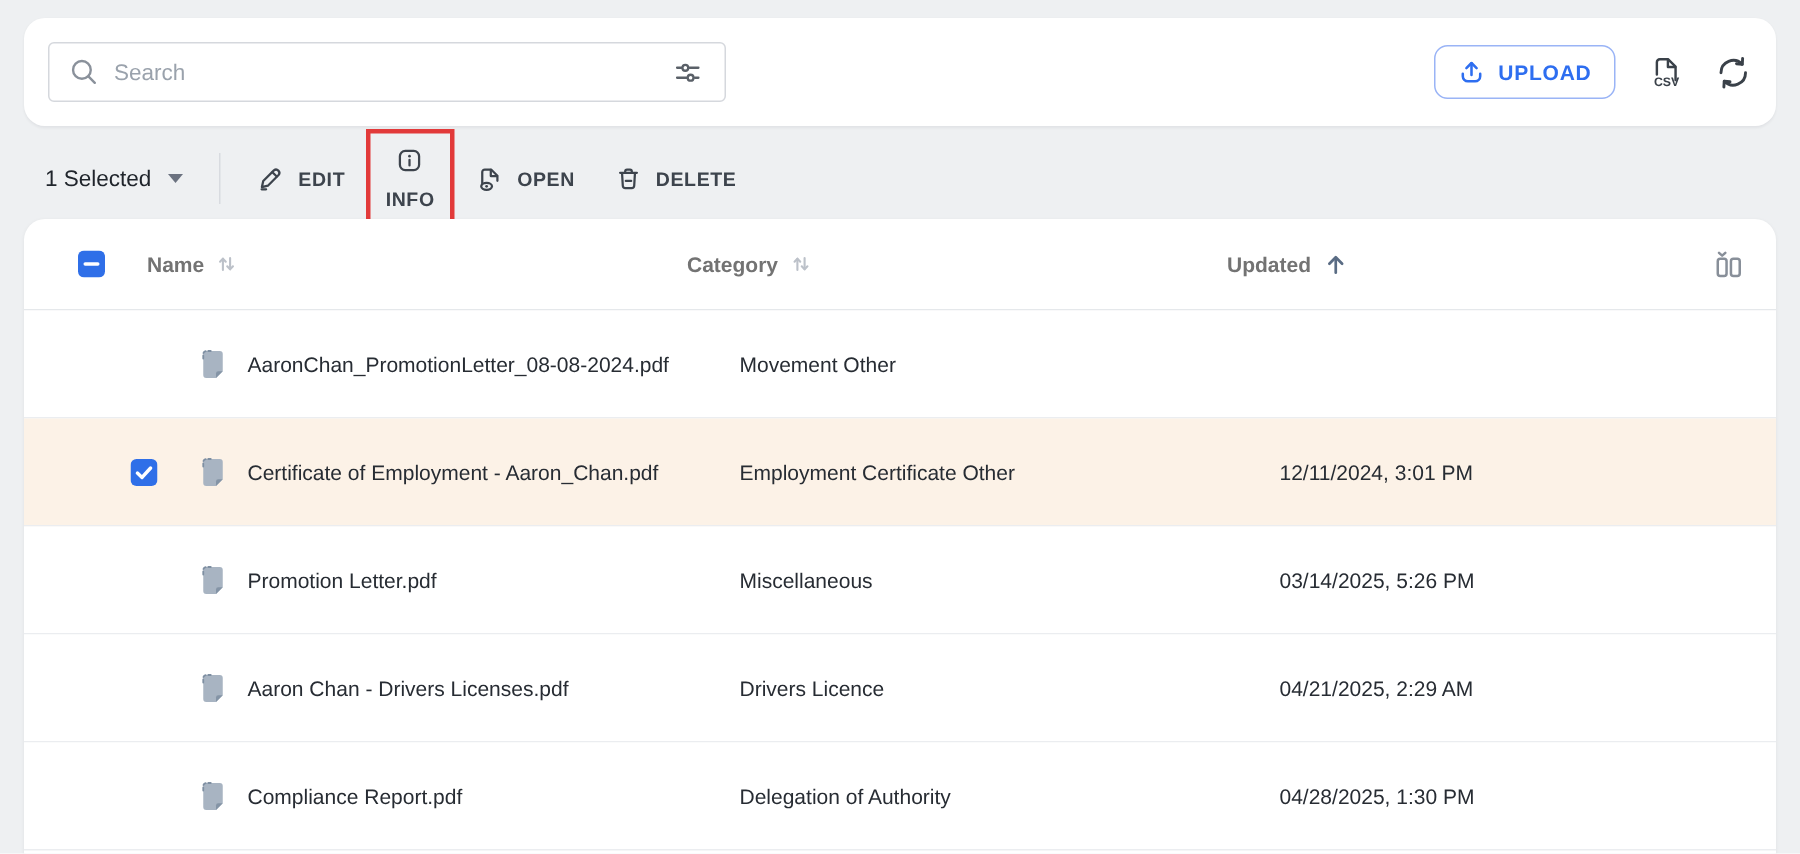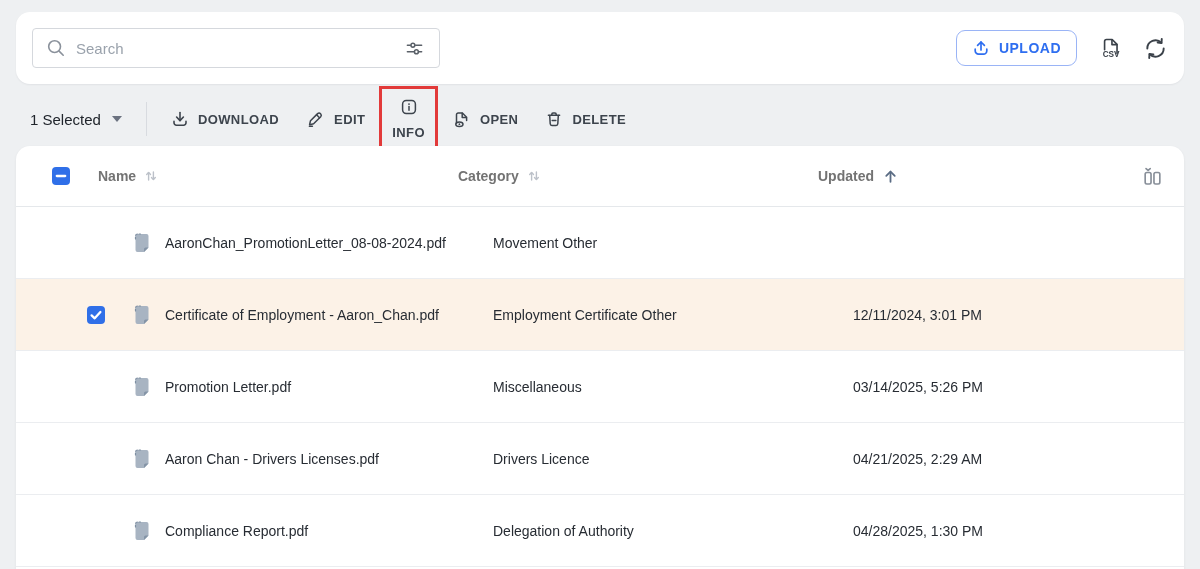--- a/index.html
+++ b/index.html
@@ -14,21 +14,21 @@
   svg { display: block; }
 
   
   .search-card {
     position: absolute; left: 16px; right: 16px; top: 12px; height: 72px;
     background: #fff; border-radius: 14px;
     box-shadow: 0 1px 2px rgba(16,24,40,.06);
     display: flex; align-items: center; padding: 0 16px;
   }
   .search-box {
-    width: 408px; height: 40px;
+    width: 452px; height: 40px;
     border: 1px solid #d5d8dd; border-radius: 4px;
     display: flex; align-items: center; gap: 10px; padding: 0 13px;
     background: #fff;
   }
   .search-box input {
     flex: 1; border: none; outline: none; font-size: 15px;
     font-family: "Liberation Sans", sans-serif; color: #333;
     background: transparent;
   }
   .search-box input::placeholder { color: #9aa2ac; }
@@ -152,30 +152,20 @@
 </div>
 
 <div class="toolbar">
   <button class="selected-group">
     <span>1 Selected</span>
     <span class="caret-down"></span>
   </button>
   <div class="tb-divider"></div>
   <div class="actions">
 
-    <button class="action-btn">
-      <span>
-        <svg width="18" height="18" viewBox="0 0 18 18" fill="none" stroke="#3d444d" stroke-width="1.6" stroke-linecap="round" stroke-linejoin="round">
-          <line x1="9" y1="2.6" x2="9" y2="10.4"></line>
-          <polyline points="5.6,7 9,10.6 12.4,7"></polyline>
-          <path d="M3 11.4 v1.4 a2.4 2.4 0 0 0 2.4 2.4 h7.2 a2.4 2.4 0 0 0 2.4 -2.4 v-1.4"></path>
-        </svg>
-      </span>
-      <span>DOWNLOAD</span>
-    </button>
 
     <button class="action-btn">
       <span>
         <svg width="19" height="19" viewBox="0 0 19 19" fill="none" stroke="#3d444d" stroke-width="1.5" stroke-linecap="round" stroke-linejoin="round">
           <path d="M11.6 3.6 a2.2 2.2 0 0 1 3.1 3.1 L7.6 13.8 l-4 .9 .9-4 z"></path>
           <line x1="10.6" y1="4.8" x2="13.5" y2="7.7"></line>
           <line x1="3.4" y1="16.2" x2="6.4" y2="16.2"></line>
         </svg>
       </span>
       <span>EDIT</span>

